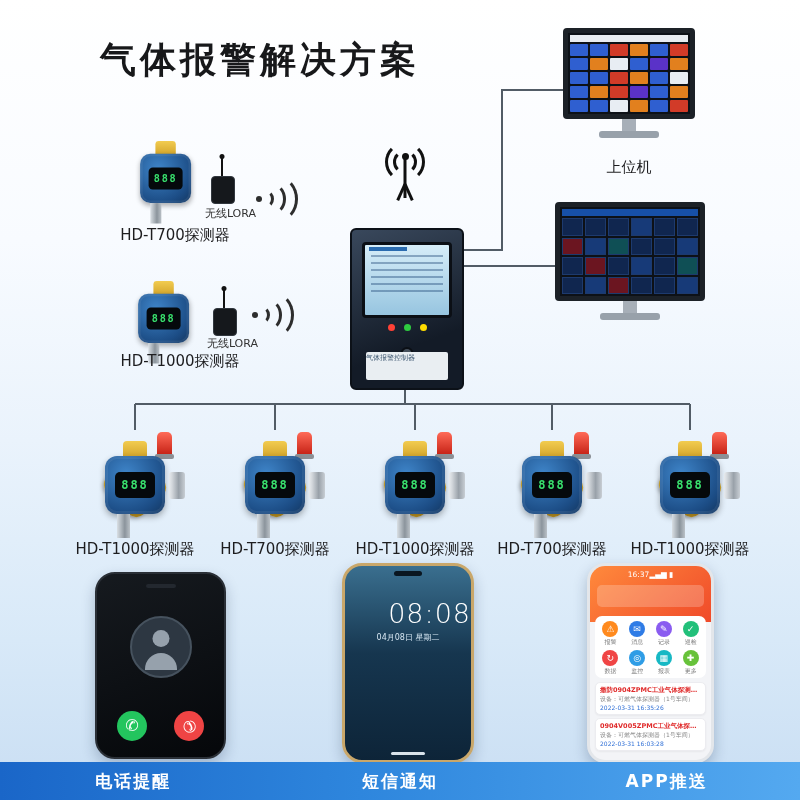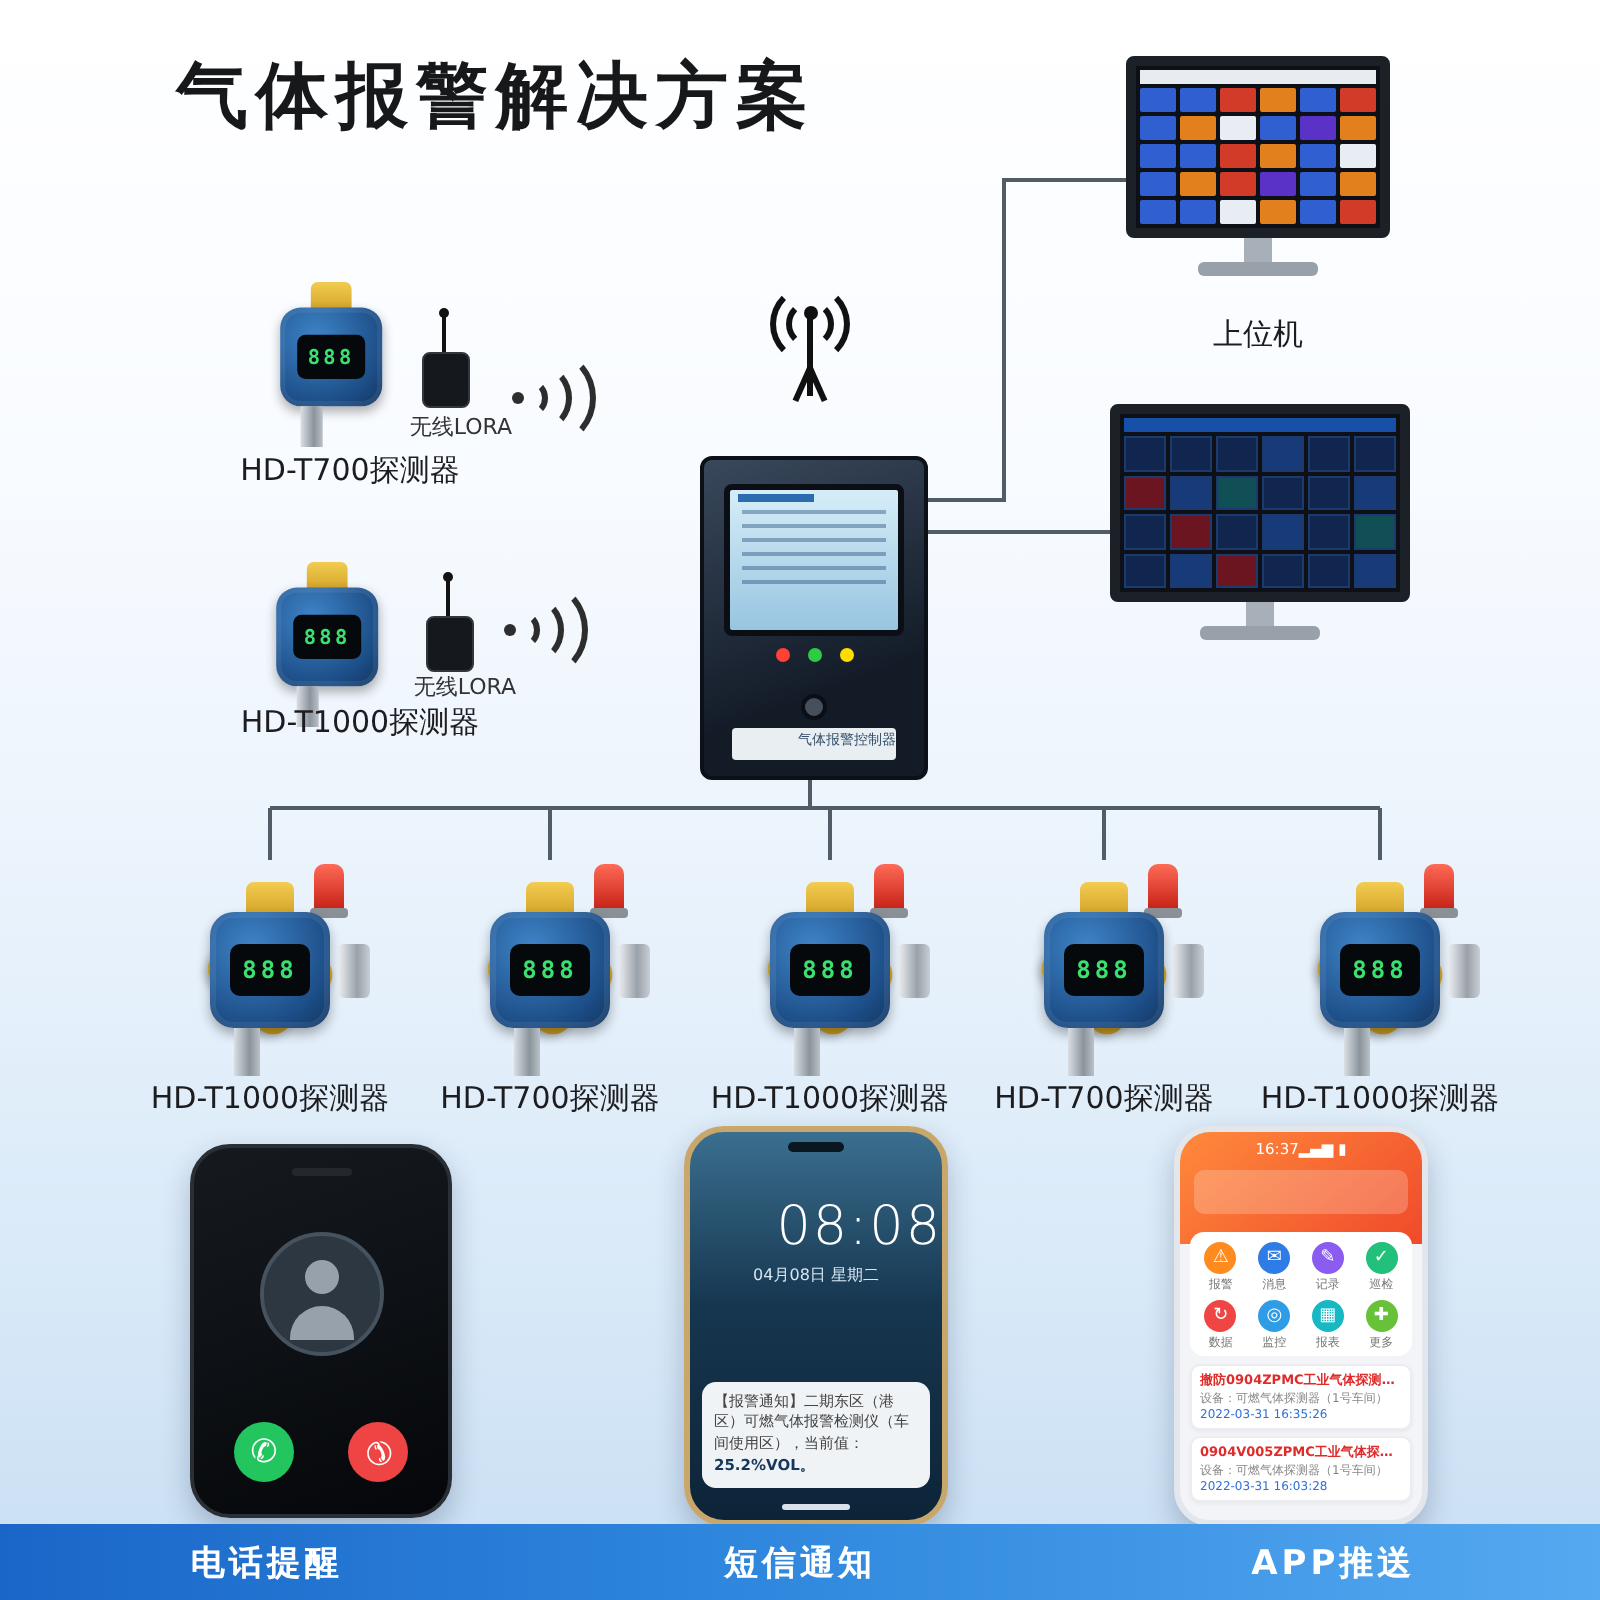--- a/index.html
+++ b/index.html
@@ -4,21 +4,21 @@
 <style>
   html,body { margin:0; padding:0; }
   .canvas {
     position:relative; width:800px; height:800px; overflow:hidden;
     font-family:"DejaVu Sans","Liberation Sans",sans-serif;
     background:linear-gradient(180deg,#ffffff 0%,#f8fbff 30%,#eaf3fc 55%,#d8e9f8 80%,#c9def3 100%);
   }
   .wires { position:absolute; left:0; top:0; z-index:0; }
   .wires path { stroke:#525c66; stroke-width:2; fill:none; }
 
-  .title { position:absolute; left:84px; top:20px; margin:4px; font-size:36px; font-weight:800;
+  .title { position:absolute; left:84px; top:20px; margin:16px; font-size:36px; font-weight:800;
            color:#17181a; letter-spacing:4px; z-index:3;text-align:right; }
 
   .node-label { position:absolute; text-align:center; font-size:15px; color:#1d1d1f; font-weight:500; z-index:3; }
   .small-label { position:absolute; text-align:right; font-size:11px; color:#333; z-index:3; }
 
   
   .monitor { position:absolute; z-index:2; }
   .mon-screen { background:#0d1117; border:5px solid #1c2127; border-radius:4px; padding:2px; }
   .mon-toolbar { height:7px; background:#e8ecf1; margin-bottom:2px; }
   .mon2-bar { height:7px; background:#1750a8; margin-bottom:2px; }
@@ -66,22 +66,22 @@
   .cab-screen { position:relative; margin:12px 10px 6px; height:70px;
         background:linear-gradient(#d6edf8,#97c5e0); border:3px solid #0b0f15; border-radius:4px; overflow:hidden; }
   .cab-screen::before { content:''; position:absolute; left:6px; right:6px; top:10px; height:42px;
         background:repeating-linear-gradient(180deg, rgba(20,60,110,.38) 0 2px, transparent 2px 7px); }
   .cab-screen::after { content:''; position:absolute; left:4px; top:2px; width:45%; height:4px; background:#2b6cb0; }
   .cab-lights { display:flex; gap:9px; justify-content:center; margin-top:5px; }
   .cab-lights i { width:7px; height:7px; border-radius:50%; }
   .cab-lights i.r { background:#ff4136; } .cab-lights i.g { background:#2ecc40; } .cab-lights i.y { background:#ffdc00; }
   .cab-key { position:absolute; left:50%; bottom:28px; transform:translateX(-50%); width:9px; height:9px;
         border-radius:50%; background:#46505c; border:2px solid #0b0f15; }
-  .cab-plate { position:absolute; bottom:8px; left:14px; right:14px; height:16px; background:#e9eef2;
-        border-radius:2px; font-size:7px; color:#35506b; text-align:right; line-height:12px; overflow:hidden; }
+  .cab-plate { position:absolute; bottom:8px; left:14px; right:14px; height:28px; background:#e9eef2;
+        border-radius:2px; font-size:7px; color:#35506b; text-align:left; line-height:12px; overflow:hidden; }
 
   
   .detector { position:absolute; width:112px; height:114px; z-index:2; }
   .det-mount { position:absolute; left:30px; top:34px; width:52px; height:48px;
         background:linear-gradient(135deg,#ecc84a,#c3961f); border-radius:10px; transform:rotate(45deg);
         box-shadow:0 2px 4px rgba(0,0,0,.25); }
   .det-beacon { position:absolute; left:78px; top:4px; width:15px; height:24px;
         background:linear-gradient(180deg,#ff6a57,#c21e12); border-radius:5px 5px 2px 2px; }
   .det-beacon::after { content:''; position:absolute; left:-2px; top:22px; width:19px; height:5px;
         background:#8b9096; border-radius:2px; }
@@ -387,23 +387,20 @@
     <div class="call-btns">
       <span class="btn-accept">✆</span>
       <span class="btn-decline">✆</span>
     </div>
   </div>
 
   <div class="phone phone-sms">
     <span class="notch"></span>
     <div class="sms-time">08:08</div>
     <div class="sms-date">04月08日 星期二</div>
-    <div class="sms-card">
-      <span class="sms-text">【报警通知】二期东区（港区）可燃气体报警检测仪（车间使用区），当前值：</span><b class="sms-value">25.2%VOL。</b>
-    </div>
     <span class="home-bar"></span>
   </div>
 
   <div class="phone phone-app">
     <div class="app-header">
       <div class="app-status">
         <span>16:37</span>
         <span>▂▄▆ ▮</span>
       </div>
       <div class="app-banner"></div>

